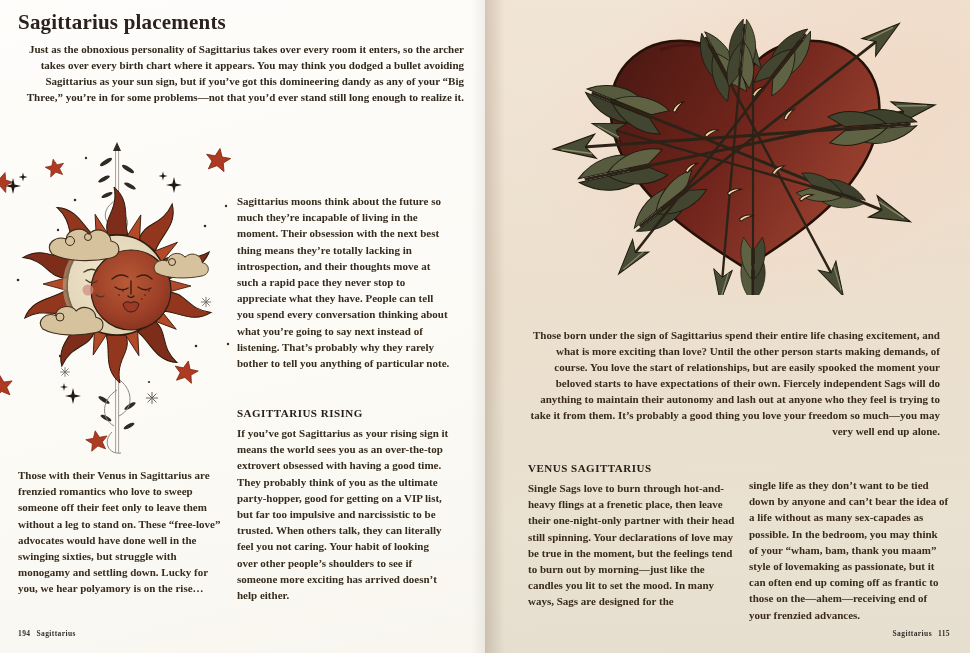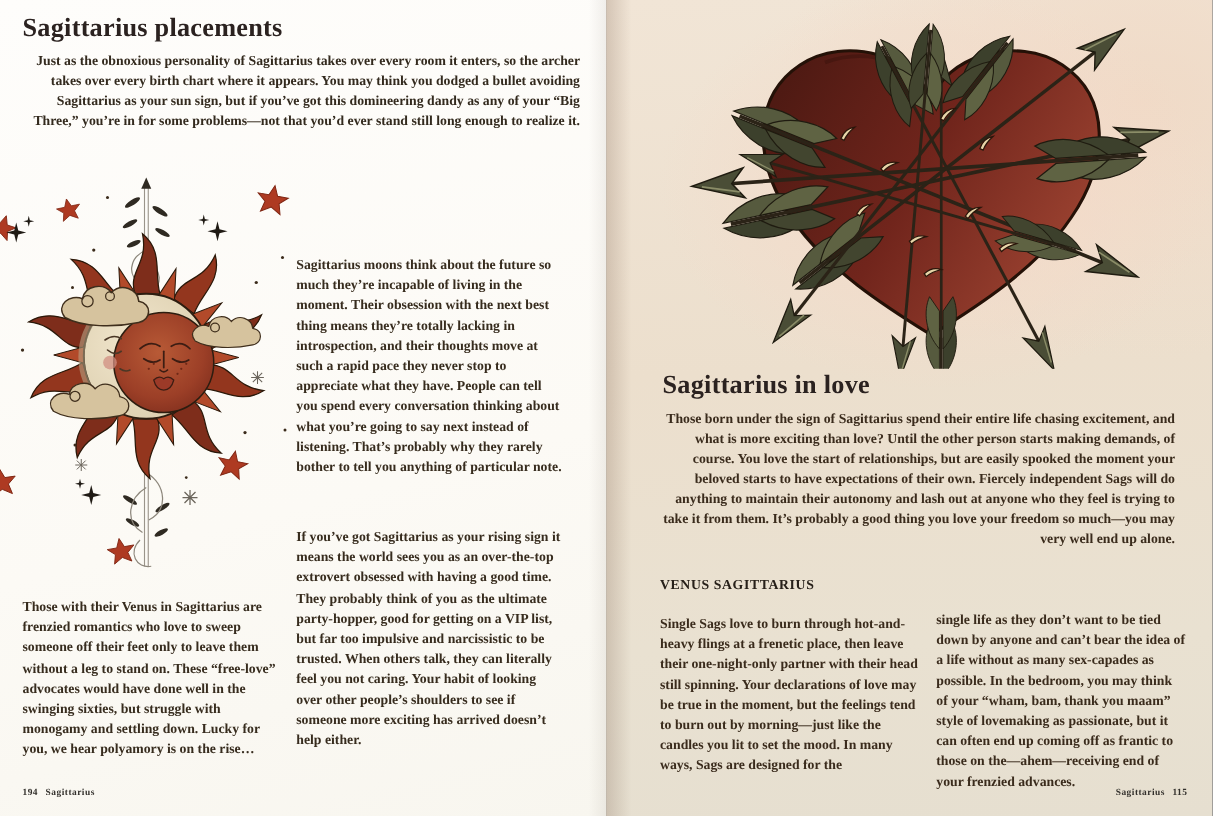--- a/index.html
+++ b/index.html
@@ -12,21 +12,21 @@
       radial-gradient(ellipse 420px 300px at 430px 80px, rgba(240,216,196,.8) 0%, rgba(240,216,196,0) 70%),
       linear-gradient(178deg,#f1e5d6 0%,#ecdfcd 45%,#e9e1d1 78%,#e6dfd0 100%);}
   .spine-shadow{position:absolute;left:485px;top:0;width:20px;height:653px;
       background:linear-gradient(90deg,rgba(96,66,48,.20),rgba(96,66,48,0));pointer-events:none;}
   .spine-shadow-l{position:absolute;left:471px;top:0;width:14px;height:653px;
       background:linear-gradient(90deg,rgba(60,45,30,0),rgba(60,45,30,.07));pointer-events:none;}
   .abs{position:absolute;}
   h1.title{margin:0;font-size:21px;line-height:24px;font-weight:700;color:#2b2220;letter-spacing:.2px;}
   .intro{font-size:11px;line-height:16px;font-weight:700;color:#332a1e;text-align:right;}
   .sec-heading{font-size:11px;font-weight:700;letter-spacing:.5px;color:#272019;line-height:14px;}
-  .sec-body{font-size:11px;line-height:16.2px;font-weight:700;color:#372c1e;margin-top:16px;}
+  .sec-body{font-size:11px;line-height:16.2px;font-weight:700;color:#372c1e;margin-top:5px;}
   .footer{font-size:7.5px;font-weight:700;letter-spacing:.4px;color:#33302c;}
   .footer .num{margin:0 6px 0 0;}
   .footer-r .num{margin:0 0 0 6px;}
   .col{position:absolute;}
   svg{display:block;}
 </style>
 </head>
 <body>
 
 <div class="spread">
@@ -190,20 +190,21 @@
     </svg>
 
     <div class="col" style="left:18px;top:462px;width:212px;">
       <div class="sec-body">Those with their Venus in Sagittarius are frenzied romantics who love to sweep someone off their feet only to leave them without a leg to stand on. These “free-love” advocates would have done well in the swinging sixties, but struggle with monogamy and settling down. Lucky for you, we hear polyamory is on the rise…</div>
     </div>
 
     <div class="col" style="left:237px;top:188px;width:214px;">
       <div class="sec-body">Sagittarius moons think about the future so much they’re incapable of living in the moment. Their obsession with the next best thing means they’re totally lacking in introspection, and their thoughts move at such a rapid pace they never stop to appreciate what they have. People can tell you spend every conversation thinking about what you’re going to say next instead of listening. That’s probably why they rarely bother to tell you anything of particular note.</div>
     </div>
     <div class="col" style="left:237px;top:406px;width:214px;">
+      <div class="sec-heading">SAGITTARIUS RISING</div>
       <div class="sec-body">If you’ve got Sagittarius as your rising sign it means the world sees you as an over-the-top extrovert obsessed with having a good time. They probably think of you as the ultimate party-hopper, good for getting on a VIP list, but far too impulsive and narcissistic to be trusted. When others talk, they can literally feel you not caring. Your habit of looking over other people’s shoulders to see if someone more exciting has arrived doesn’t help either.</div>
     </div>
 
     <div class="footer abs" style="left:18px;top:629px;">
       <span class="num">194</span><span>Sagittarius</span>
     </div>
   </div>
 
   <div class="page page-right">
 
@@ -248,21 +249,20 @@
         <use href="#slit" transform="translate(185,168) rotate(-8)"></use>
         <use href="#slit" transform="translate(228,190) rotate(10)"></use>
         <use href="#slit" transform="translate(272,170) rotate(-5)"></use>
         <use href="#slit" transform="translate(240,216) rotate(12)"></use>
         <use href="#slit" transform="translate(283,116) rotate(-18)"></use>
         <use href="#slit" transform="translate(300,196) rotate(8)"></use>
         <use href="#slit" transform="translate(252,92) rotate(-10)"></use>
       </g>
     </svg>
 
-    <h1 class="title abs" style="left:45px;top:295px;">Sagittarius in love</h1>
 
     <div class="intro abs" style="left:45px;top:327px;width:410px;color:#3a2b1c;">Those born under the sign of Sagittarius spend their entire life chasing excitement, and what is more exciting than love? Until the other person starts making demands, of course. You love the start of relationships, but are easily spooked the moment your beloved starts to have expectations of their own. Fiercely independent Sags will do anything to maintain their autonomy and lash out at anyone who they feel is trying to take it from them. It’s probably a good thing you love your freedom so much—you may very well end up alone.</div>
 
     <div class="col" style="left:43px;top:461px;width:208px;">
       <div class="sec-heading">VENUS SAGITTARIUS</div>
       <div class="sec-body" style="color:#3a2b1c;">Single Sags love to burn through hot-and-heavy flings at a frenetic place, then leave their one-night-only partner with their head still spinning. Your declarations of love may be true in the moment, but the feelings tend to burn out by morning—just like the candles you lit to set the mood. In many ways, Sags are designed for the</div>
     </div>
     <div class="col sec-body" style="left:264px;top:472px;width:200px;color:#3a2b1c;">single life as they don’t want to be tied down by anyone and can’t bear the idea of a life without as many sex-capades as possible. In the bedroom, you may think of your “wham, bam, thank you maam” style of lovemaking as passionate, but it can often end up coming off as frantic to those on the—ahem—receiving end of your frenzied advances.</div>
 
     <div class="footer footer-r abs" style="right:20px;top:629px;text-align:right;">

